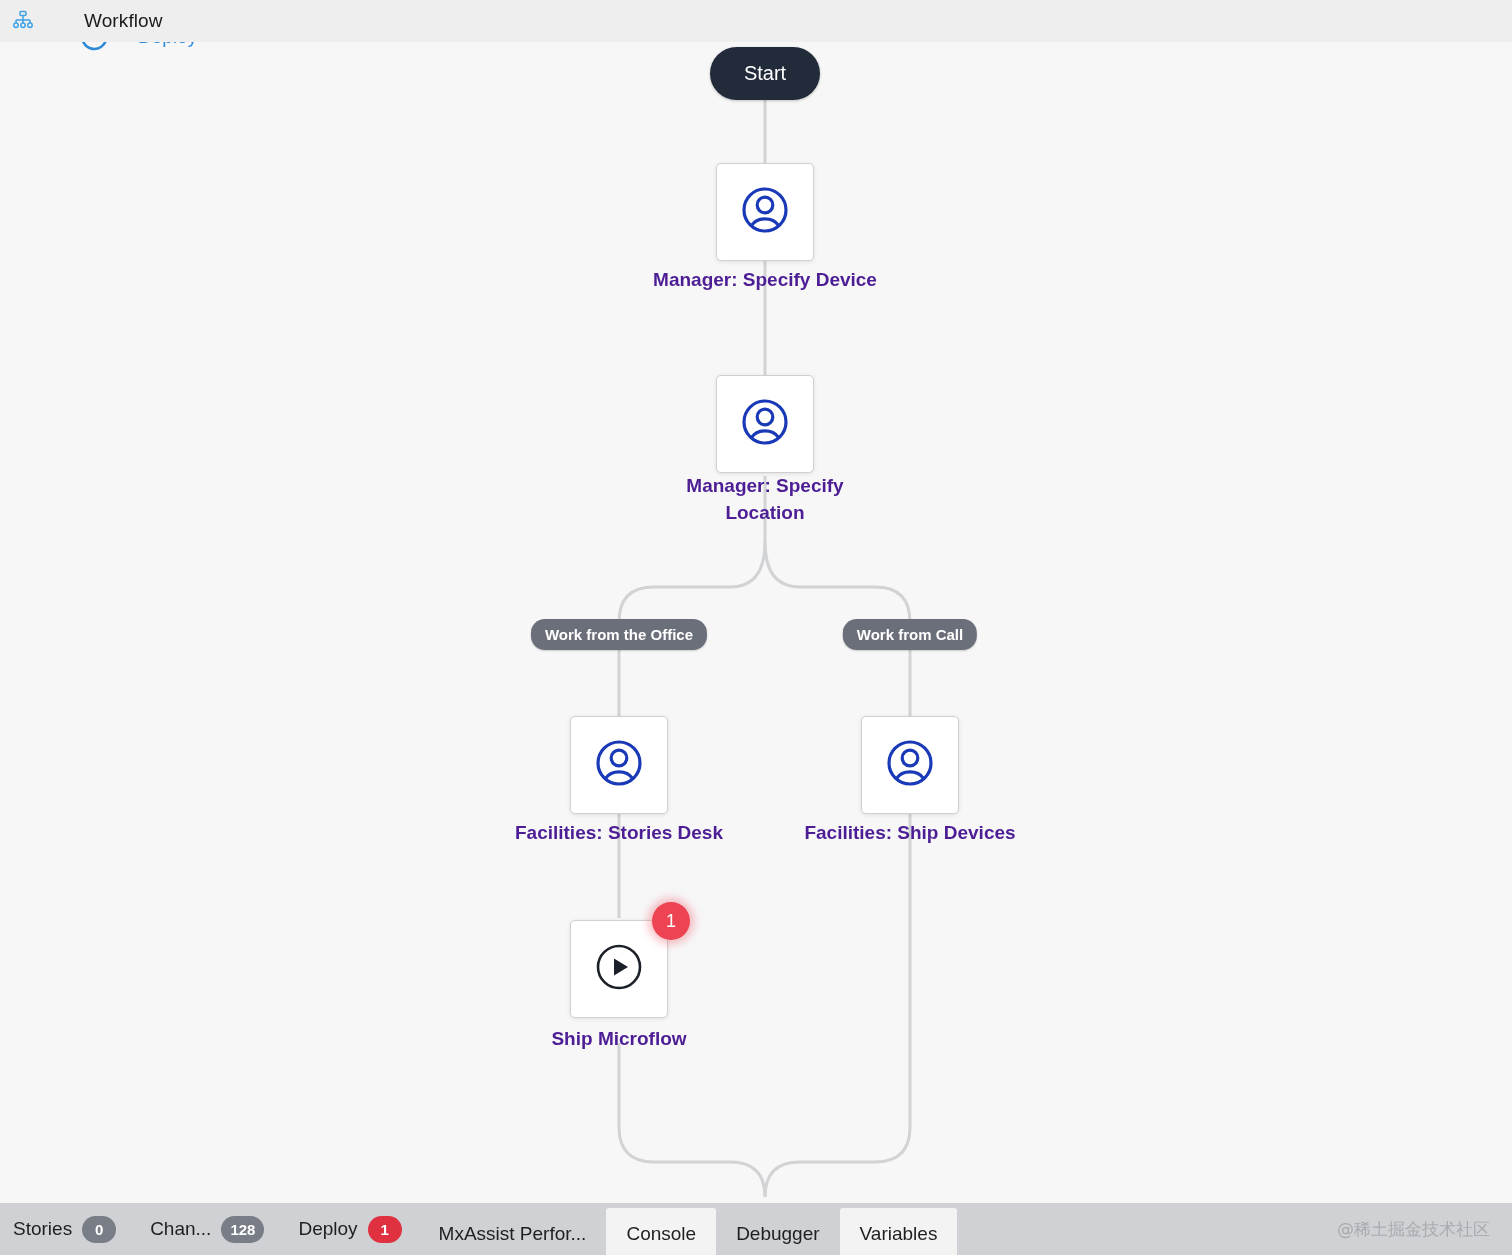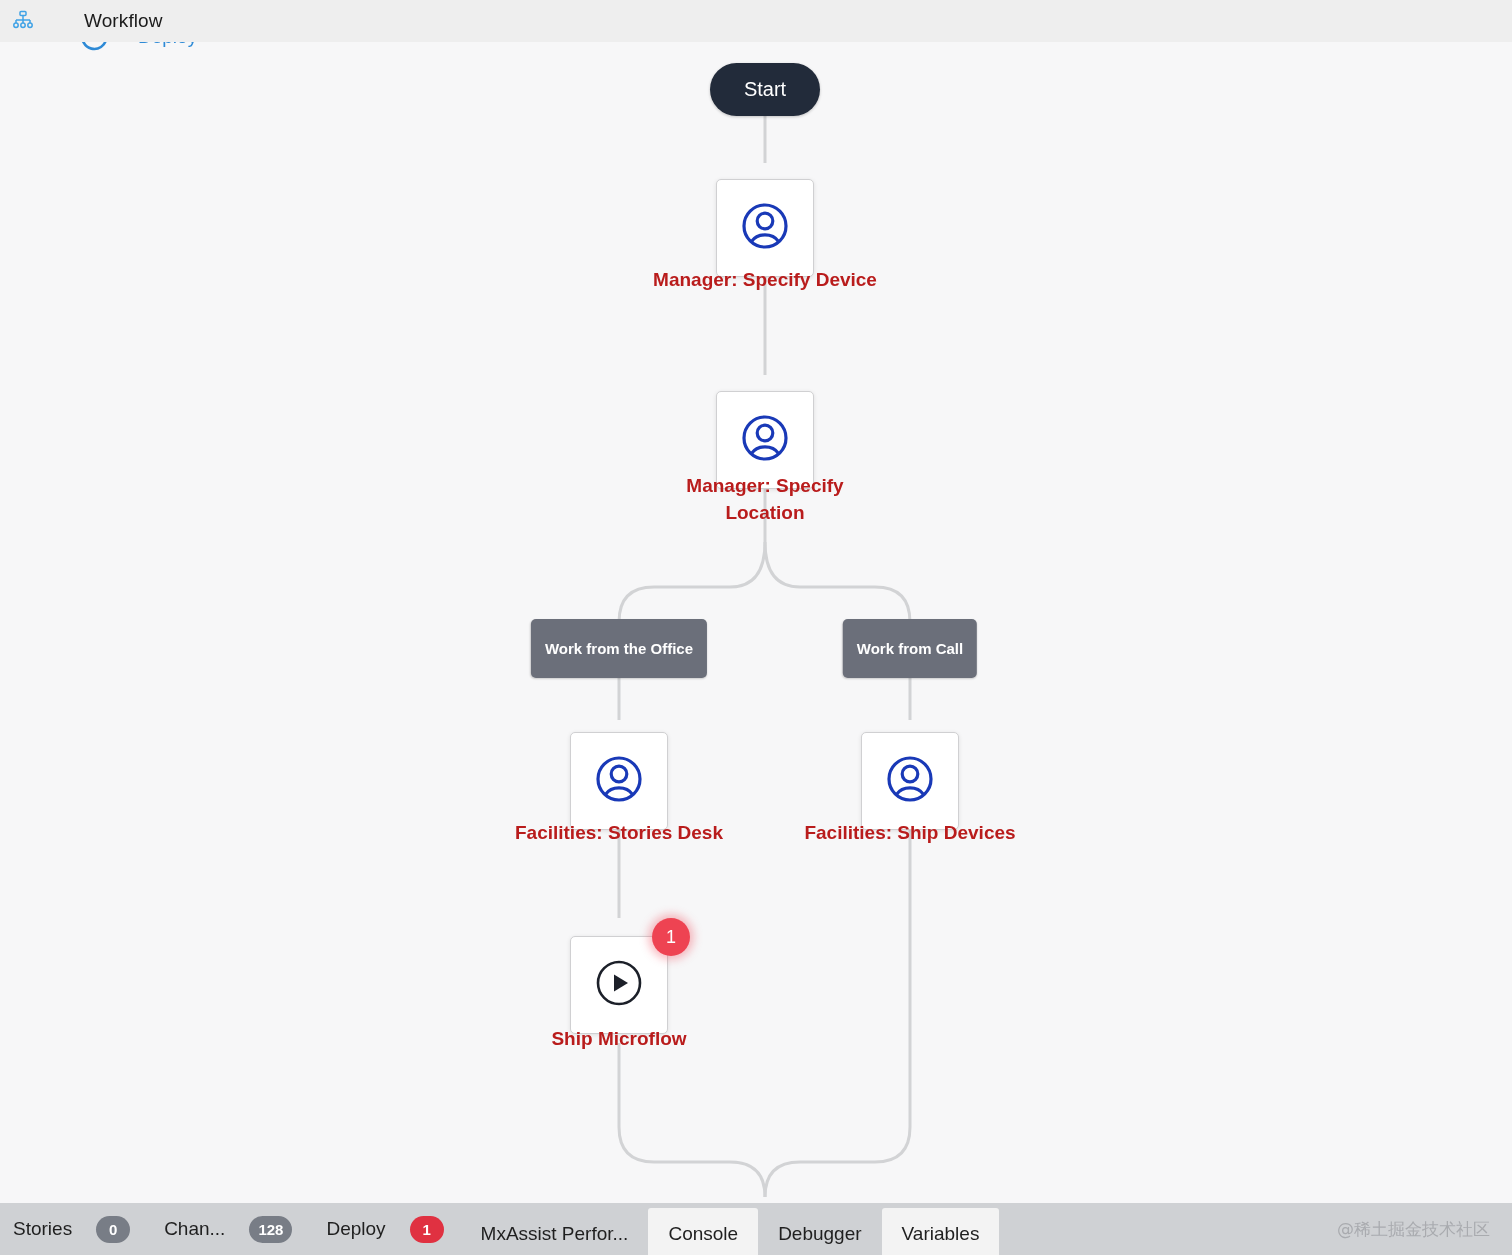--- a/index.html
+++ b/index.html
@@ -69,21 +69,21 @@
     background: #f7f7f8;
     overflow: hidden;
   }
   .edges {
     position: absolute; top: 0; left: 0;
     width: 1512px; height: 1161px;
     pointer-events: none;
   }
 
   
-  .node { position: absolute; margin-top: 16px; }
+  .node { position: absolute; }
 
   .start-node {
     width: 110px; height: 53px;
     background: #222b3a;
     border-radius: 27px;
     display: flex; align-items: center; justify-content: center;
     color: #ffffff;
     font-size: 20px;
     font-weight: 400;
     box-shadow: 0 1px 3px rgba(0,0,0,.22);
@@ -97,21 +97,21 @@
     display: flex; align-items: center; justify-content: center;
     box-shadow: 0 1px 4px rgba(0,0,0,.10);
     position: relative;
   }
 
   .node-label {
     position: absolute;
     text-align: center;
     font-size: 19px;
     font-weight: bold;
-    color: #b91c1c;
+    color: #4c1d95;
     line-height: 27px;
     white-space: pre-line;
     transform: translateX(-50%);
   }
 
   .badge-error {
     position: absolute;
     width: 38px; height: 38px;
     border-radius: 50%;
     background: #ee4352;
@@ -123,40 +123,40 @@
     z-index: 6;
   }
 
   
   .branch-label {
     position: absolute;
     background: #6b6f7a;
     color: #ffffff;
     font-size: 15px;
     font-weight: bold;
-    padding: 21px 14px;
-    border-radius: 5px;
+    padding: 7px 14px;
+    border-radius: 14px;
     white-space: nowrap;
     transform: translateX(-50%);
     box-shadow: 0 1px 2px rgba(0,0,0,.18);
     text-align: center;
   }
 
   
   .statusbar {
     position: absolute;
     left: 0; bottom: 0;
     width: 1512px; height: 52px;
     background: #cfd1d4;
     display: flex;
     align-items: stretch;
     z-index: 50;
   }
   .status-item {
-    display: flex; align-items: center; gap: 24px;
+    display: flex; align-items: center; gap: 10px;
     padding: 0 17px;
     font-size: 19px;
     color: #1f1f1f;
     height: 100%;
   }
   .status-item:first-child { padding-left: 13px; }
   .pill {
     min-width: 34px; height: 27px;
     padding: 0 9px;
     border-radius: 14px;

